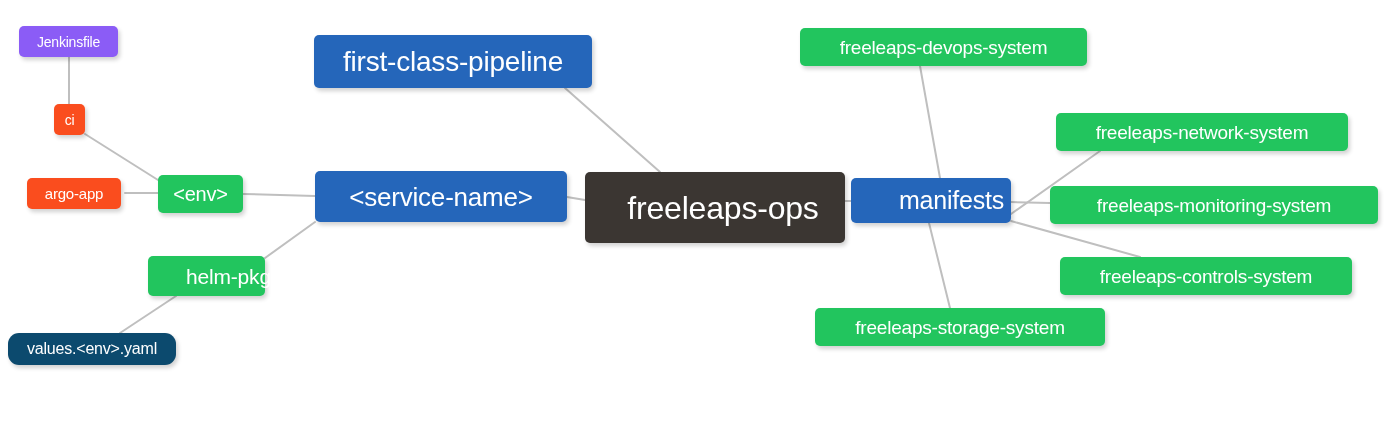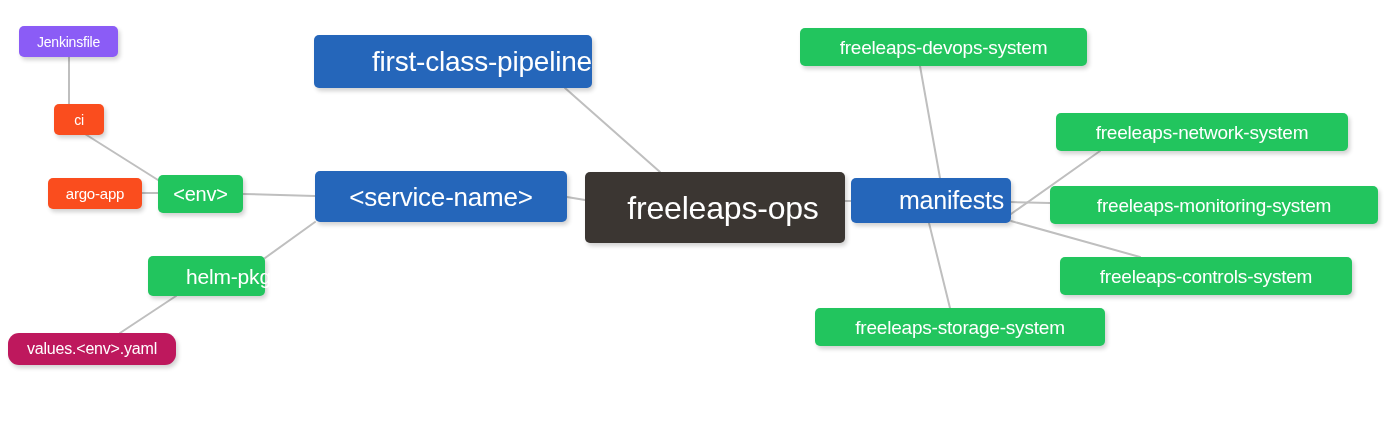--- a/index.html
+++ b/index.html
@@ -61,36 +61,36 @@
       <line x1="940" y1="178" x2="920" y2="66" stroke="#bfbfbf" stroke-width="2" stroke-linecap="round"></line>
       <line x1="1011" y1="214" x2="1100" y2="151" stroke="#bfbfbf" stroke-width="2" stroke-linecap="round"></line>
       <line x1="1011" y1="202" x2="1050" y2="203" stroke="#bfbfbf" stroke-width="2" stroke-linecap="round"></line>
       <line x1="1011" y1="221" x2="1140" y2="257" stroke="#bfbfbf" stroke-width="2" stroke-linecap="round"></line>
       <line x1="929" y1="223" x2="950" y2="308" stroke="#bfbfbf" stroke-width="2" stroke-linecap="round"></line>
     </svg>
   <div id="node-layer">
       <div class="node" style="left: 19px; top: 26px; width: 99px; height: 31px; background: #8b5cf6; font-size: 14px; border-radius: 5px;">
         <span>Jenkinsfile</span>
       </div>
-      <div class="node" style="left: 54px; top: 104px; width: 50px; height: 31px; background: rgb(250, 77, 30); font-size: 14px; border-radius: 5px;">
+      <div class="node" style="left: 54px; top: 104px; width: 31px; height: 31px; background: rgb(250, 77, 30); font-size: 14px; border-radius: 5px;">
         <span>ci</span>
       </div>
-      <div class="node" style="left: 48px; top: 178px; width: 94px; height: 31px; background: rgb(250, 77, 30); font-size: 15px; border-radius: 5px;">
+      <div class="node" style="left: 27px; top: 178px; width: 94px; height: 31px; background: rgb(250, 77, 30); font-size: 15px; border-radius: 5px;">
         <span>argo-app</span>
       </div>
       <div class="node" style="left: 158px; top: 175px; width: 85px; height: 38px; background: rgb(34, 197, 94); font-size: 20px; border-radius: 5px;">
         <span>&lt;env&gt;</span>
       </div>
       <div class="node" style="left: 148px; top: 256px; width: 117px; height: 40px; background: rgb(34, 197, 94); font-size: 21px; border-radius: 5px; padding-left: 44px;">
         <span>helm-pkg</span>
       </div>
-      <div class="node" style="left: 8px; top: 333px; width: 168px; height: 32px; background: #be185d; font-size: 16px; border-radius: 11px;">
+      <div class="node" style="left: 8px; top: 333px; width: 168px; height: 32px; background: #0c4a6e; font-size: 16px; border-radius: 11px;">
         <span>values.&lt;env&gt;.yaml</span>
       </div>
-      <div class="node" style="left: 314px; top: 35px; width: 278px; height: 53px; background: rgb(37, 102, 186); font-size: 28px; border-radius: 5px; justify-content: flex-end;">
+      <div class="node" style="left: 314px; top: 35px; width: 278px; height: 53px; background: rgb(37, 102, 186); font-size: 28px; border-radius: 5px;">
         <span>first-class-pipeline</span>
       </div>
       <div class="node" style="left: 315px; top: 171px; width: 252px; height: 51px; background: rgb(37, 102, 186); font-size: 26px; border-radius: 5px;">
         <span>&lt;service-name&gt;</span>
       </div>
       <div class="node" style="left: 585px; top: 172px; width: 260px; height: 71px; background: rgb(59, 54, 50); font-size: 32px; border-radius: 5px; padding-left: 16px;">
         <span>freeleaps-ops</span>
       </div>
       <div class="node" style="left: 851px; top: 178px; width: 160px; height: 45px; background: rgb(37, 102, 186); font-size: 25px; border-radius: 5px; padding-left: 41px;">
         <span>manifests</span>

